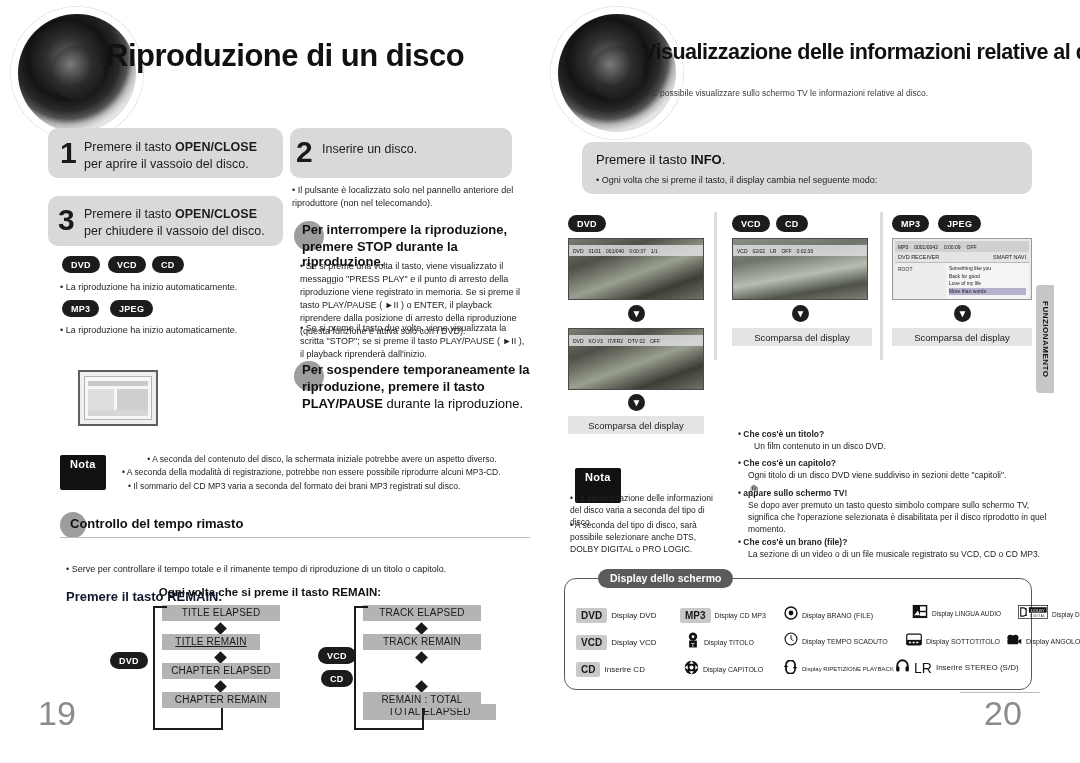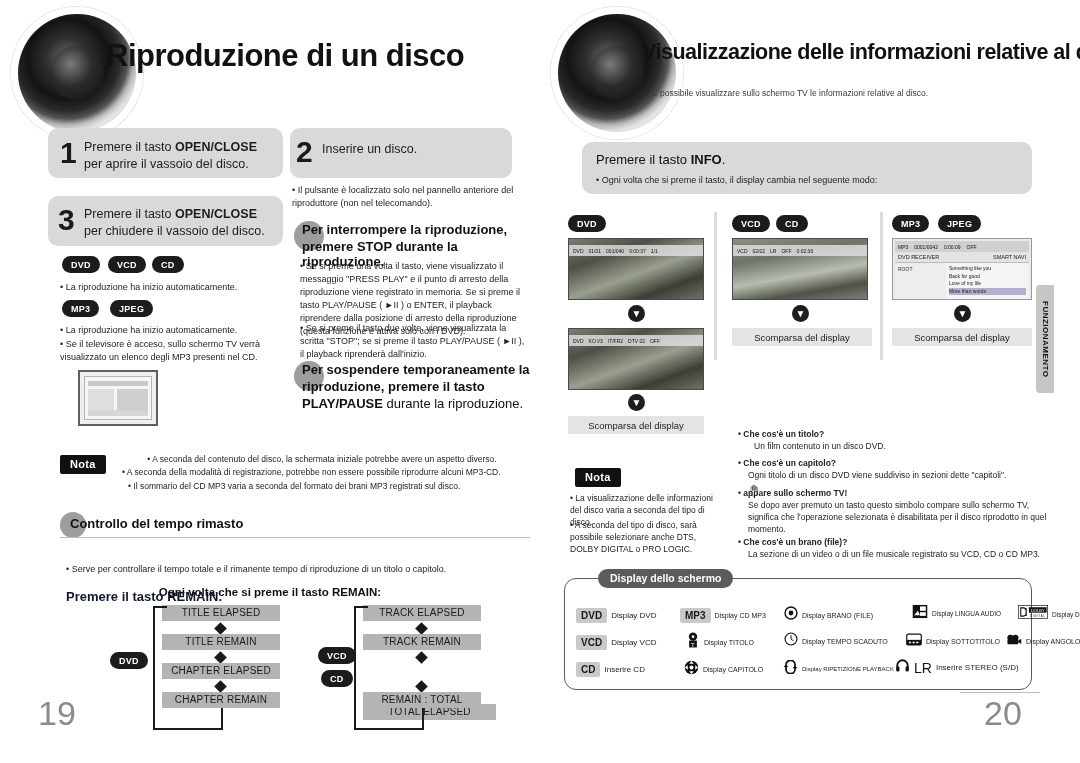--- a/index.html
+++ b/index.html
@@ -72,21 +72,21 @@
   .circhead{ position:absolute; }
   .circhead .circ{
     position:absolute; left:-12px; top:50%; transform:translateY(-50%);
     width:30px; height:30px; border-radius:50%; background:#9d9d9d; z-index:0;
   }
   .circhead .txt{ position:relative; z-index:1; font-weight:bold; color:#111; }
 
   
   .nota{
     position:absolute; background:#111; color:#fff; font-weight:bold;
-    font-size:11px; padding:3px 10px 4px; border-radius:2px; letter-spacing:.3px;
+    font-size:11px; padding:3px 10px 20px; border-radius:2px; letter-spacing:.3px;
   }
 
   
   .thumb{
     position:absolute; border:2px solid #5f5f5f; background:#efefef;
   }
   .thumb-inner{
     position:absolute; inset:4px; border:1px solid #b4b4b4; background:#f6f6f6;
   }
 
@@ -199,21 +199,20 @@
   </div>
 
   <div class="pill" style="left:62px; top:256px;">DVD</div>
   <div class="pill" style="left:108px; top:256px;">VCD</div>
   <div class="pill" style="left:152px; top:256px;">CD</div>
   <div class="bullet" style="left:60px; top:281px; width:225px;">• La riproduzione ha inizio automaticamente.</div>
 
   <div class="pill" style="left:62px; top:300px;">MP3</div>
   <div class="pill" style="left:110px; top:300px;">JPEG</div>
   <div class="bullet" style="left:60px; top:324px; width:225px;">• La riproduzione ha inizio automaticamente.</div>
-  <div class="bullet" style="left:60px; top:338px; width:226px;">• Se il televisore è acceso, sullo schermo TV verrà visualizzato un elenco degli MP3 presenti nel CD.</div>
 
   <div class="thumb" style="left:78px; top:370px; width:80px; height:56px;">
     <div class="thumb-inner">
       <div style="position:absolute;left:3px;right:3px;top:4px;height:5px;background:#c9c9c9;"></div>
       <div style="position:absolute;left:3px;top:12px;width:26px;height:26px;background:#dedede;"></div>
       <div style="position:absolute;left:32px;top:12px;right:3px;height:26px;background:#cfcfcf;"></div>
       <div style="position:absolute;left:3px;right:3px;bottom:3px;height:6px;background:#d6d6d6;"></div>
     </div>
   </div>
 
@@ -247,21 +246,21 @@
   </div>
   <div class="rule" style="left:60px; top:537px; width:470px;"></div>
   <div style="position:absolute; left:66px; top:545px; font-size:13px; font-weight:bold; color:#0f172a;margin-top:44px;">Premere il tasto REMAIN.</div>
   <div class="bullet" style="position:absolute; left:66px; top:563px; width:460px; font-size:9px;">• Serve per controllare il tempo totale e il rimanente tempo di riproduzione di un titolo o capitolo.</div>
 
   <div style="position:absolute; left:0; top:586px; width:540px; text-align:center; font-size:11.5px; font-weight:bold; color:#111;">Ogni volta che si preme il tasto REMAIN:</div>
 
   <div class="pill" style="left:110px; top:652px;">DVD</div>
   <div class="flowbox" style="left:162px; top:605px; width:118px;">TITLE ELAPSED</div>
   <div class="fdiamond" style="left:216px; top:624px;"></div>
-  <div class="flowbox" style="left:162px; top:634px; width:118px;">TITLE REMAIN</div>
+  <div class="flowbox" style="left:162px; top:634px; width:98px;text-decoration:underline;">TITLE REMAIN</div>
   <div class="fdiamond" style="left:216px; top:653px;"></div>
   <div class="flowbox" style="left:162px; top:663px; width:118px;">CHAPTER ELAPSED</div>
   <div class="fdiamond" style="left:216px; top:682px;"></div>
   <div class="flowbox" style="left:162px; top:692px; width:118px;">CHAPTER REMAIN</div>
   <div class="fline" style="left:221px; top:708px; width:2px; height:22px;"></div>
   <div class="fline" style="left:153px; top:728px; width:70px; height:2px;"></div>
   <div class="fline" style="left:153px; top:606px; width:2px; height:124px;"></div>
   <div class="fline" style="left:153px; top:606px; width:14px; height:2px;"></div>
 
   <div class="pill" style="left:318px; top:647px;">VCD</div>

